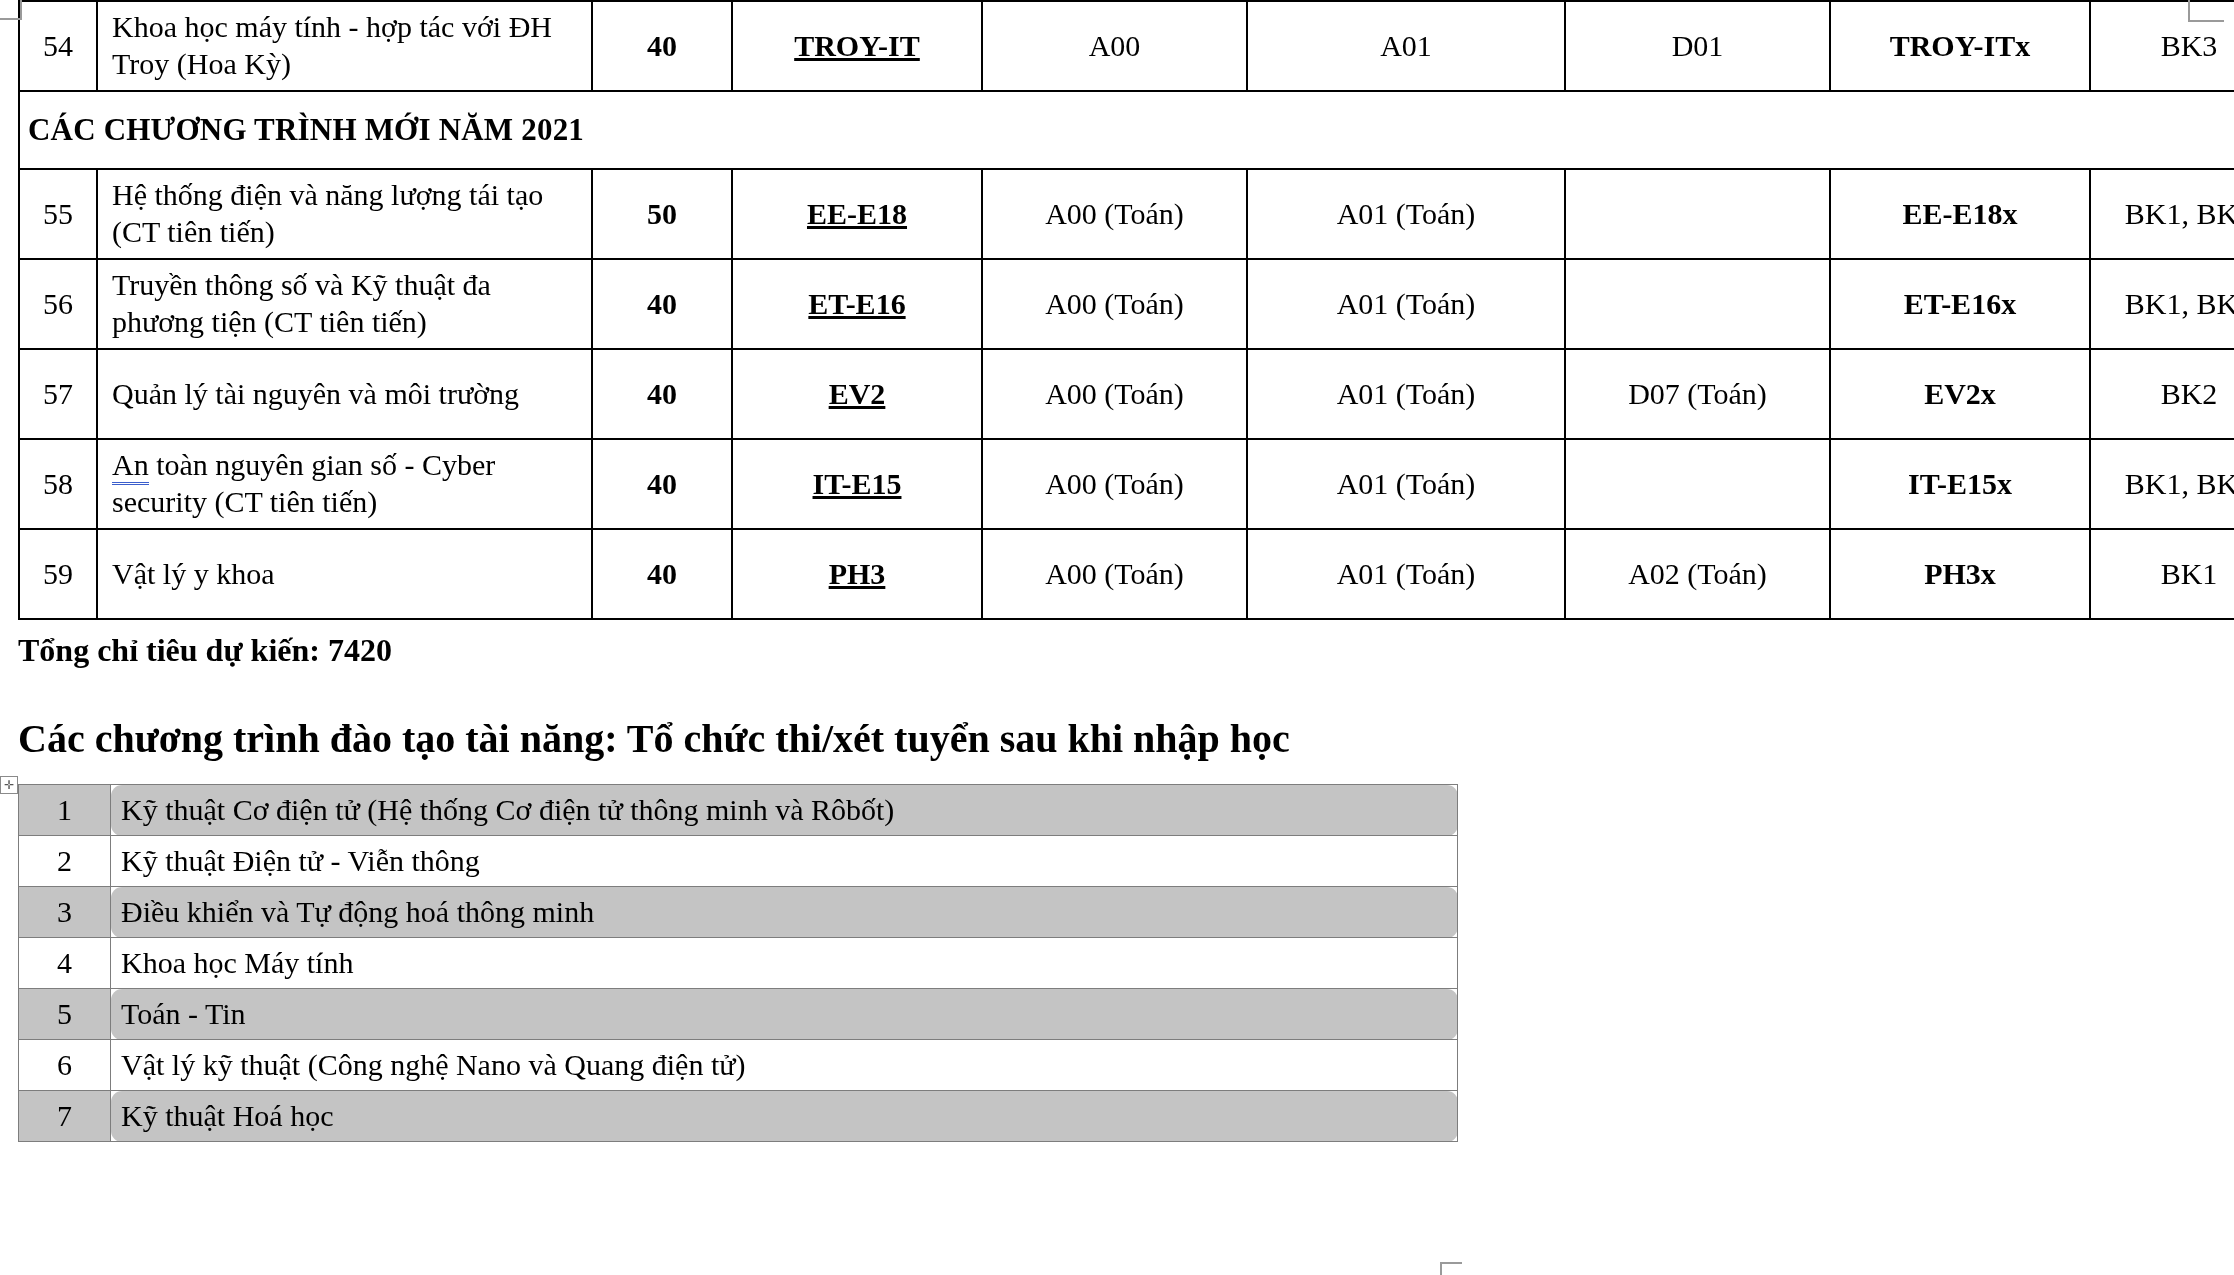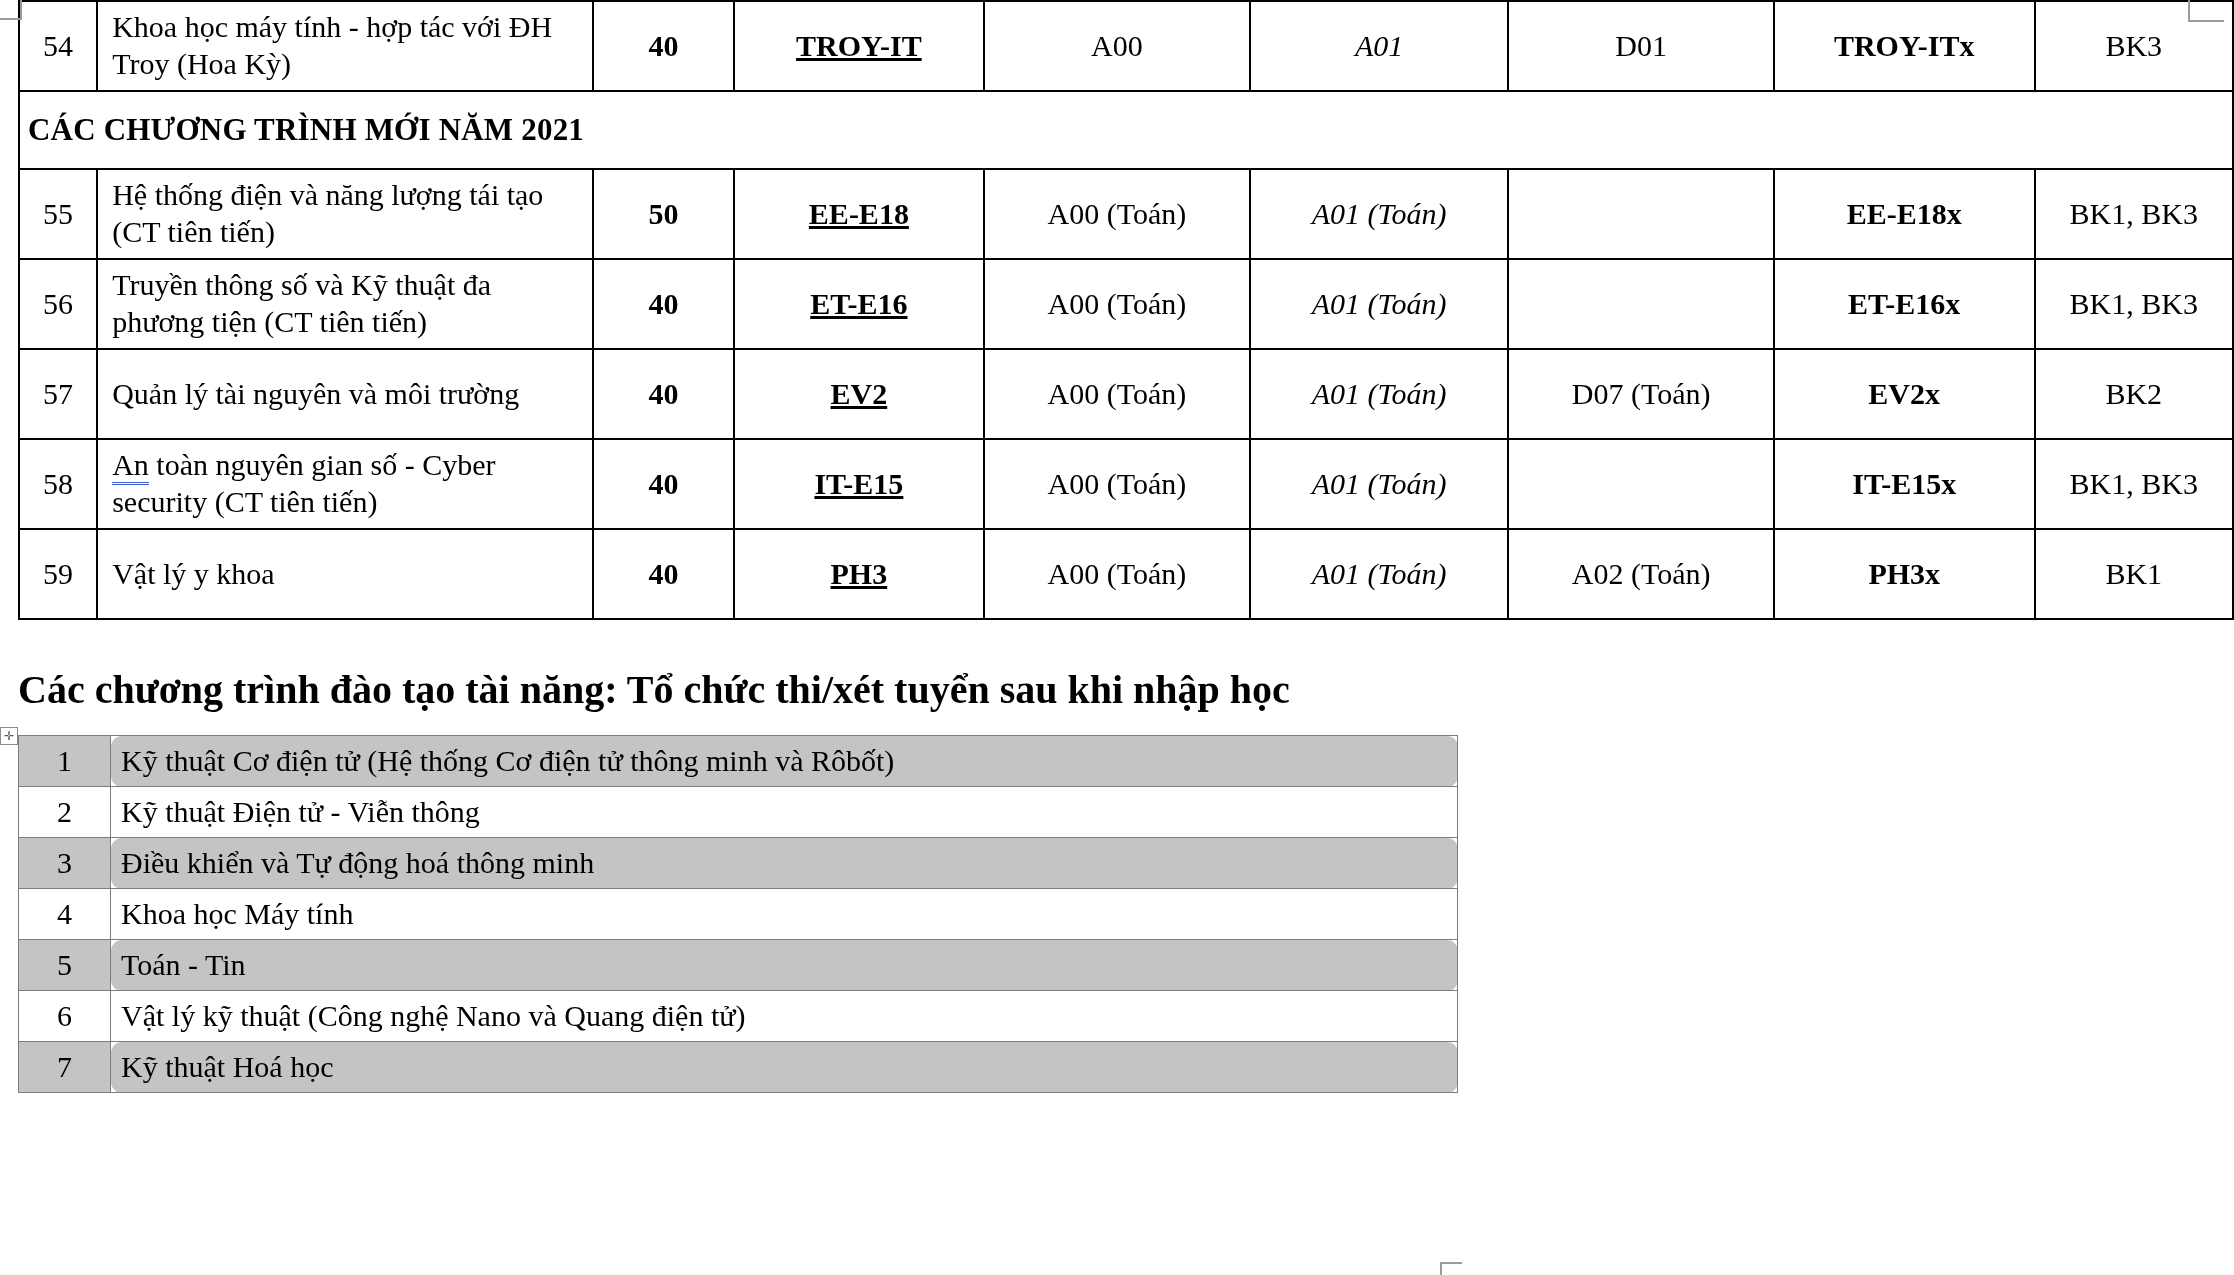--- a/index.html
+++ b/index.html
@@ -64,21 +64,21 @@
     vertical-align: middle;
     box-sizing: border-box;
     text-align: center;
     font-size: 30px;
   }
   .col-no      { width: 78px; }
   .col-name    { width: 495px; text-align: left !important; }
   .col-quota   { width: 140px; font-weight: bold; }
   .col-code    { width: 250px; font-weight: bold; text-decoration: underline; }
   .col-cb1     { width: 265px; }
-  .col-cb2     { width: 258px; font-style: italic; }
+  .col-cb2     { width: 318px; }
   .col-cb3     { width: 265px; }
   .col-codex   { width: 260px; font-weight: bold; }
   .col-campus  { width: 198px; }
 
   .admissions-table td.name-cell {
     text-align: left;
     padding-left: 14px;
     line-height: 1.22;
   }
   .row-tall td { height: 90px; }
@@ -244,20 +244,21 @@
         <td class="col-code">PH3</td>
         <td class="col-cb1">A00 (Toán)</td>
         <td class="col-cb2">A01 (Toán)</td>
         <td class="col-cb3">A02 (Toán)</td>
         <td class="col-codex">PH3x</td>
         <td class="col-campus">BK1</td>
       </tr>
     </tbody>
   </table>
 
+  <div class="para-total">Tổng chỉ tiêu dự kiến: 7420</div>
 
   <div class="para-talent">Các chương trình đào tạo tài năng: Tổ chức thi/xét tuyển sau khi nhập học</div>
 
   <div class="talent-wrap">
     <div class="talent-handle">✛</div>
     <table class="talent-table">
       <tbody>
         <tr class="shaded">
           <td class="talent-no">1</td>
           <td class="talent-name">Kỹ thuật Cơ điện tử  (Hệ thống Cơ điện tử thông minh và Rôbốt)</td>

